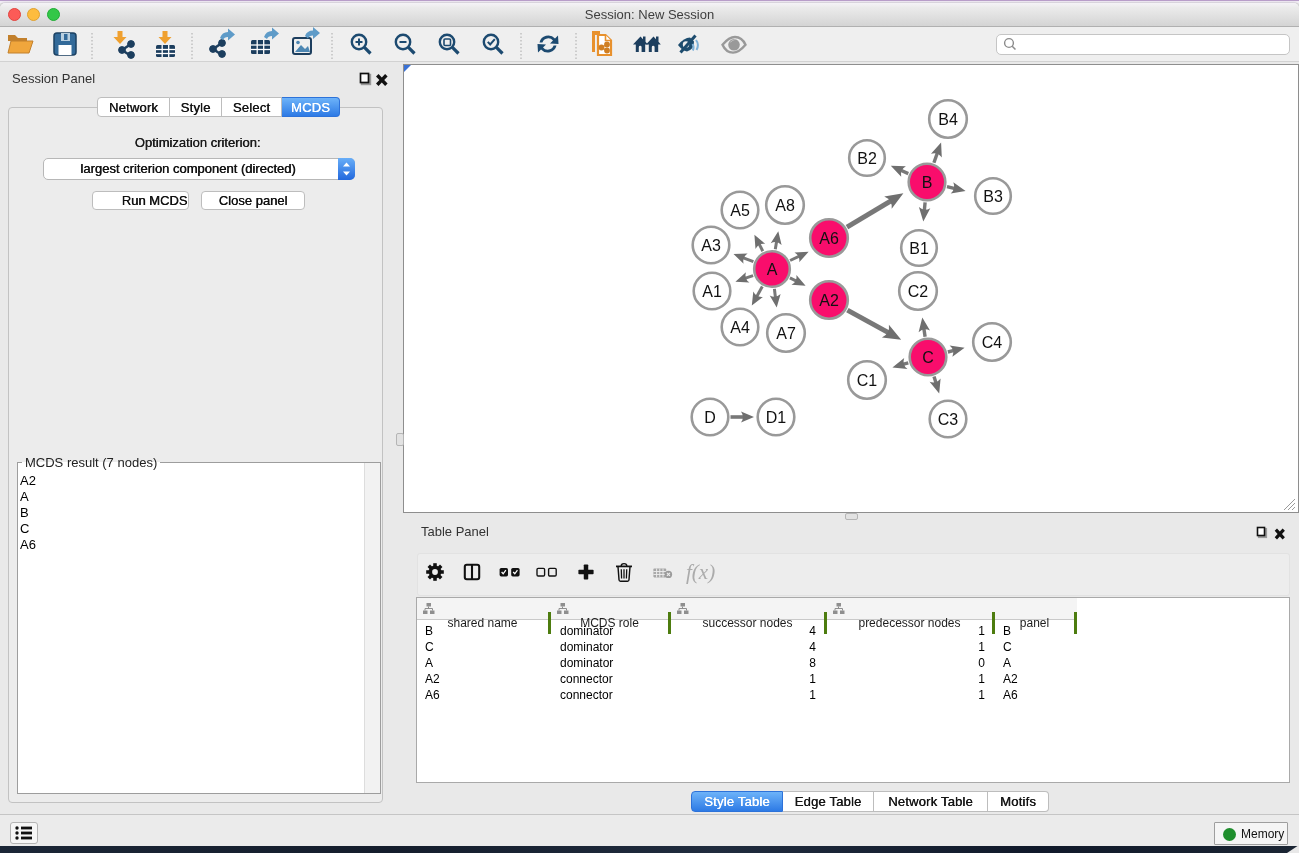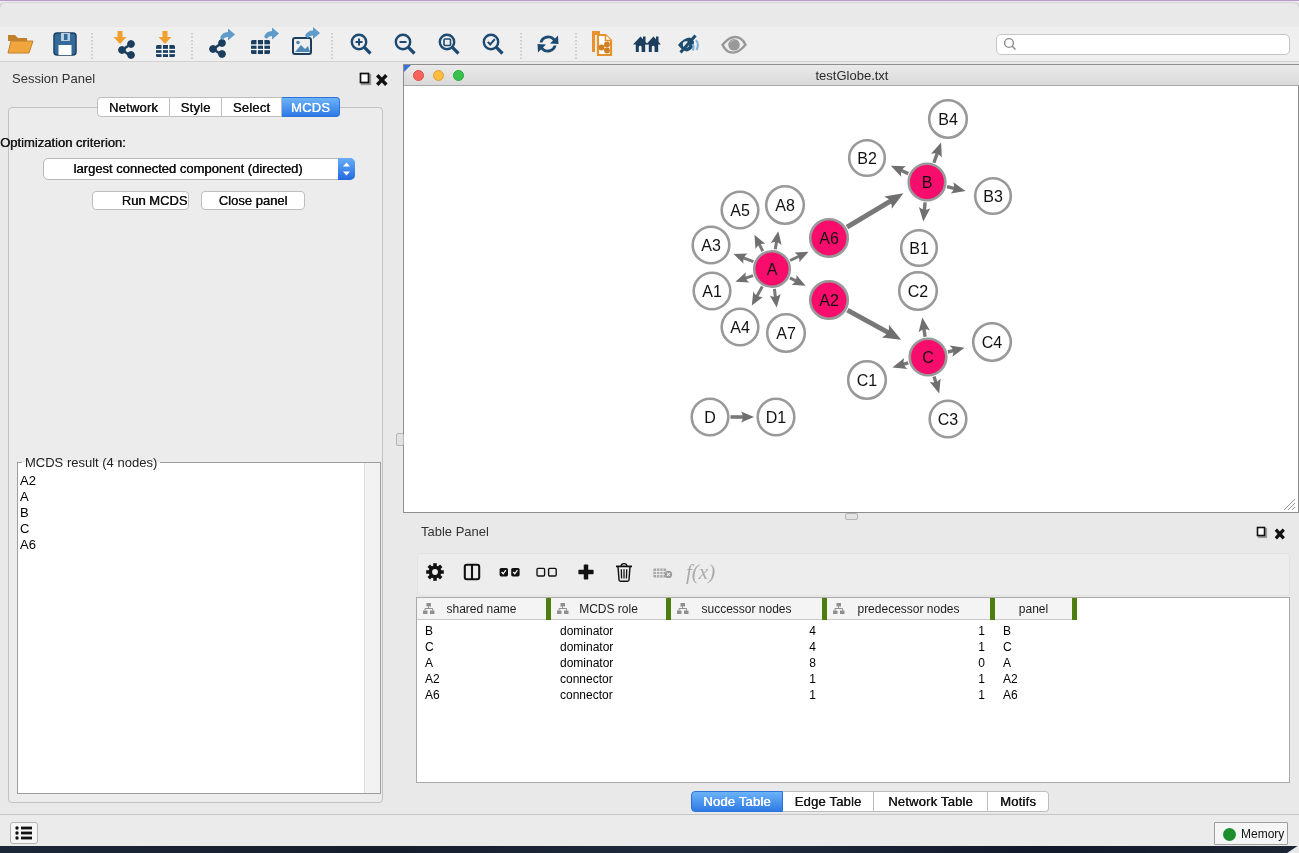--- a/index.html
+++ b/index.html
@@ -24,21 +24,21 @@
 #cpheader { left:12px; top:68px; font-size:13px; color:#333; }
 #cp-pane { left:8px; top:104px; width:375px; height:696px; background:#ececec;
   border:1px solid #c2c2c2; border-radius:4px; }
 .seg { position:absolute; display:flex; height:32px; font-size:13px; letter-spacing:0.2px; text-shadow:0.4px 0 currentColor;padding-left:19px; }
 .seg span { display:flex; align-items:center; justify-content:center; height:20px;
   background:#fff; color:#151515; border:1px solid #bdbdbd; border-left:none; }
 .seg span:first-child { border-left:1px solid #bdbdbd; border-radius:4px 0 0 4px; }
 .seg span:last-child { border-radius:0 4px 4px 0; }
 .seg span.sel { background:linear-gradient(#6db3f9,#2d7ae5); color:#fff; border-color:#2d72d9; }
 #cptabs { left:78px; top:94px; }
-#optlabel { left:0; top:132px; width:395px; font-size:13px; color:#1a1a1a; text-shadow:0.4px 0 currentColor; }
+#optlabel { left:0; top:132px; width:395px; text-align:center; font-size:13px; color:#1a1a1a; text-shadow:0.4px 0 currentColor; }
 #dropdown { left:43px; top:155px; width:312px; height:22px; background:#fff;
   border:1px solid #b7b7b7; border-radius:5px; font-size:13px; color:#111; text-shadow:0.4px 0 currentColor; }
 #dropdown .txt { position:absolute; left:0; right:22px; top:2px; text-align:center; }
 #dropdown .btn { position:absolute; right:-1px; top:-1px; width:17px; height:22px;
   background:linear-gradient(#68aef8,#2268dd); border-radius:0 5px 5px 0; }
 .pushbtn { position:absolute; height:19px; background:#fff; border:1px solid #bdbdbd;
   border-radius:4px; font-size:13px; color:#111; text-align:center; line-height:17px; text-shadow:0.4px 0 currentColor; }
 #grpbox { left:17px; top:459px; width:364px; height:332px; background:#fff; border:1px solid #9d9d9d; }
 #grplegend { left:22px; top:452px; font-size:13px; color:#222; padding:0 3px;
   background:linear-gradient(#ececec 50%,#ffffff 50%); }
@@ -54,36 +54,42 @@
 #nettitle .t2 { left:29px; background:#fcbd41; border:1px solid #e0a130; }
 #nettitle .t3 { left:49px; background:#3ac04e; border:1px solid #1fad34; }
 #nettitle .txt { position:absolute; left:0; top:3px; width:100%; text-align:center;
   font-size:13px; color:#2c2c2c; }
 #graphsvg { position:absolute; left:0; top:21px; }
 
 #tpheader { left:421px; top:521px; font-size:13px; color:#333; }
 #tbl { left:416px; top:594px; width:874px; height:186px; background:#fff; border:1px solid #a9a9a9; }
 #tblhead { position:absolute; left:0; top:0; height:22px; background:#f4f4f4;
   border-bottom:1px solid #c9c9c9; font-size:12px; color:#1d1d1d; }
-.hcell { position:absolute; top:0; height:22px; border-right:5px solid #4d7c0f; }
+.hcell { position:absolute; top:14px; height:22px; border-right:3px solid #4d7c0f; }
 .hcell .t { position:absolute; width:100%; text-align:center; top:4px; }
 .trow { position:absolute; font-size:12px; color:#000; }
 .num { text-align:right; }
 #tbltabs { left:672px; top:788px; }
 #tbltabs span { height:21px; font-size:13px; padding:0; }
 
 #statusbar { left:0; top:811px; width:1299px; height:34px; background:#ebebeb; border-top:1px solid #c5c5c5; }
 #listbtn { left:10px; top:819px; width:28px; height:22px; background:#f6f6f6;
   border:1px solid #b4b4b4; border-radius:3px; }
 #membtn { left:1214px; top:819px; width:74px; height:23px; background:#f5f5f5;
   border:1px solid #9e9e9e; border-radius:1px; font-size:12px; color:#111; }
 .grip { position:absolute; background:#e2e2e2; border:1px solid #b5b5b5; border-radius:2px; }
 </style></head>
 <body>
 <div class="abs" id="appwin">
+  <div class="abs" id="titlebar">
+    <div class="tl t1"></div>
+      <div class="tl t2"></div>
+      <div class="tl t3"></div>
+    <div class="abs" id="titletext">Session: New Session</div>
+  </div>
   <div class="abs" id="toolbar">
   <svg width="1299" height="35" style="position:absolute;left:0;top:0">
 
     <g transform="translate(20,17)">
       <path d="M-12 -9 L-5 -9 L-2 -6 L7 -6 L7 -3 L-12 -3 Z" fill="#c2802c"></path>
       <path d="M-12 9 L-9 -3 H13 L9 9 Z" fill="#f0a63c" stroke="#c2802c" stroke-width="1"></path>
     </g>
 
     <g transform="translate(65,17)">
       <rect x="-11" y="-11" width="22" height="22" rx="3" fill="#336a99" stroke="#1d4263" stroke-width="1.5"></rect>
@@ -226,40 +232,34 @@
   </svg></div>
   <div class="abs" id="cp-pane"></div>
   <div class="seg" id="cptabs">
       <span style="width:73px">Network</span>
       <span style="width:52px">Style</span>
       <span style="width:60px">Select</span>
       <span class="sel" style="width:58px">MCDS</span>
     </div>
   <div class="abs" id="optlabel">Optimization criterion:</div>
   <div class="abs" id="dropdown">
-      <span class="txt">largest connected component (directed)</span>
+      <span class="txt">largest criterion component (directed)</span>
       <span class="btn"><svg width="17" height="22">
           <path d="M8.5 4.5 L12 8.5 H5 Z" fill="#fff"></path>
           <path d="M8.5 17.5 L5 13.5 H12 Z" fill="#fff"></path>
         </svg></span>
     </div>
   <div class="pushbtn" style="left:92px;top:188px;width:97px;padding-left:28px;">Run MCDS</div>
   <div class="pushbtn" style="left:201px;top:188px;width:104px;">Close panel</div>
   <div class="abs" id="grpbox"></div>
   <div class="abs" id="mcdsscroll"></div>
-  <div class="abs" id="grplegend">MCDS result (4 nodes)</div>
+  <div class="abs" id="grplegend">MCDS result (7 nodes)</div>
   <div class="abs" id="mcdslist">A2<br>A<br>B<br>C<br>A6</div>
 
   <div class="abs" id="netwin">
-    <div class="abs" id="nettitle">
-      <div class="tl t1"></div>
-        <div class="tl t2"></div>
-        <div class="tl t3"></div>
-      <span class="txt">testGlobe.txt</span>
-    </div>
     <svg id="graphsvg" width="895" height="427">
 <g stroke="#787878" fill="none">
 <line x1="358.8" y1="165.2" x2="354.6" y2="156.9" stroke-width="3.0"></line>
 <line x1="371.3" y1="163.3" x2="372.8" y2="154.3" stroke-width="3.0"></line>
 <line x1="349.4" y1="175.7" x2="338.0" y2="171.3" stroke-width="3.0"></line>
 <line x1="349.1" y1="189.6" x2="340.0" y2="192.7" stroke-width="3.0"></line>
 <line x1="358.3" y1="200.5" x2="352.2" y2="211.6" stroke-width="3.0"></line>
 <line x1="370.4" y1="202.9" x2="371.6" y2="212.6" stroke-width="3.0"></line>
 <line x1="386.1" y1="174.5" x2="396.4" y2="169.7" stroke-width="3.0"></line>
 <line x1="385.9" y1="191.9" x2="393.5" y2="195.6" stroke-width="3.0"></line>
@@ -445,21 +445,21 @@
         <use href="#treeicon" x="410"></use>
       </svg>
     </div>
     <div class="trow" style="left:8px;top:25px;line-height:16px">B<br>C<br>A<br>A2<br>A6</div>
     <div class="trow" style="left:143px;top:25px;line-height:16px">dominator<br>dominator<br>dominator<br>connector<br>connector</div>
     <div class="trow num" style="left:280px;top:25px;width:119px;line-height:16px">4<br>4<br>8<br>1<br>1</div>
     <div class="trow num" style="left:450px;top:25px;width:118px;line-height:16px">1<br>1<br>0<br>1<br>1</div>
     <div class="trow" style="left:586px;top:25px;line-height:16px">B<br>C<br>A<br>A2<br>A6</div>
   </div>
   <div class="seg" id="tbltabs">
-      <span class="sel" style="width:92px">Node Table</span>
+      <span class="sel" style="width:92px">Style Table</span>
       <span style="width:91px">Edge Table</span>
       <span style="width:114px">Network Table</span>
       <span style="width:61px">Motifs</span>
     </div>
   <div class="abs" id="statusbar"></div>
   <div class="abs" id="listbtn"><svg width="26" height="20">
     <g fill="#111">
           <circle cx="6" cy="5" r="1.7"></circle>
           <circle cx="6" cy="10" r="1.7"></circle>
           <circle cx="6" cy="15" r="1.7"></circle>

